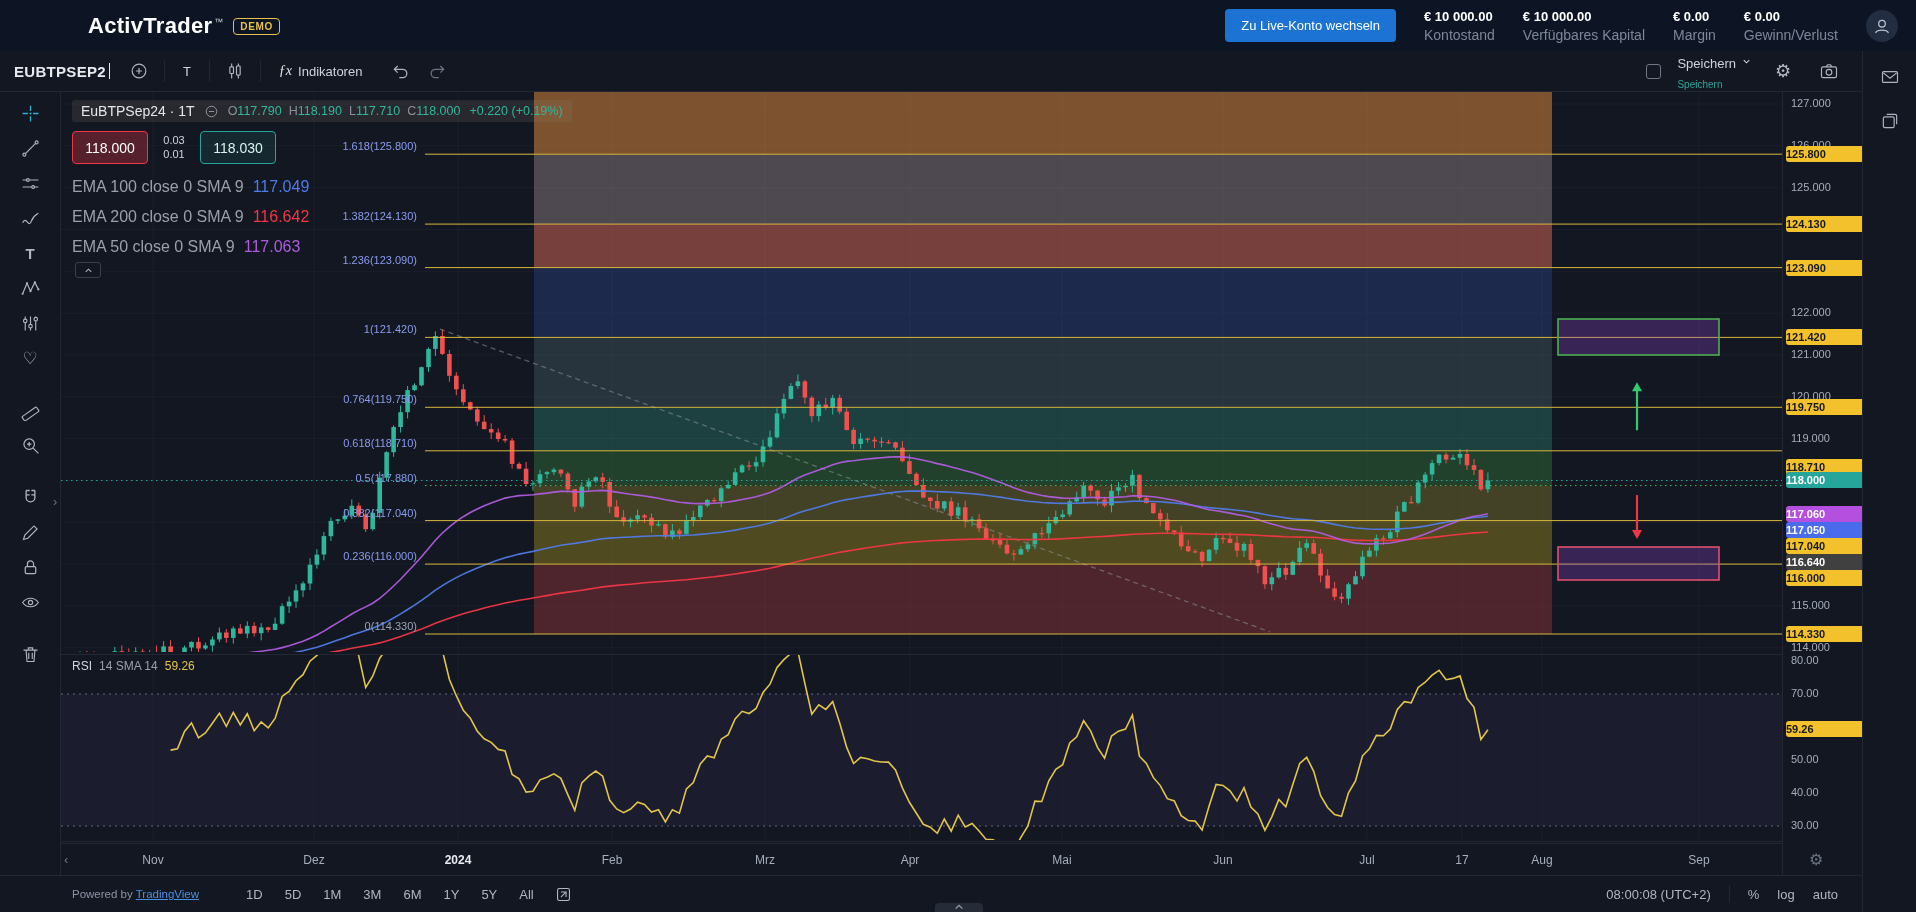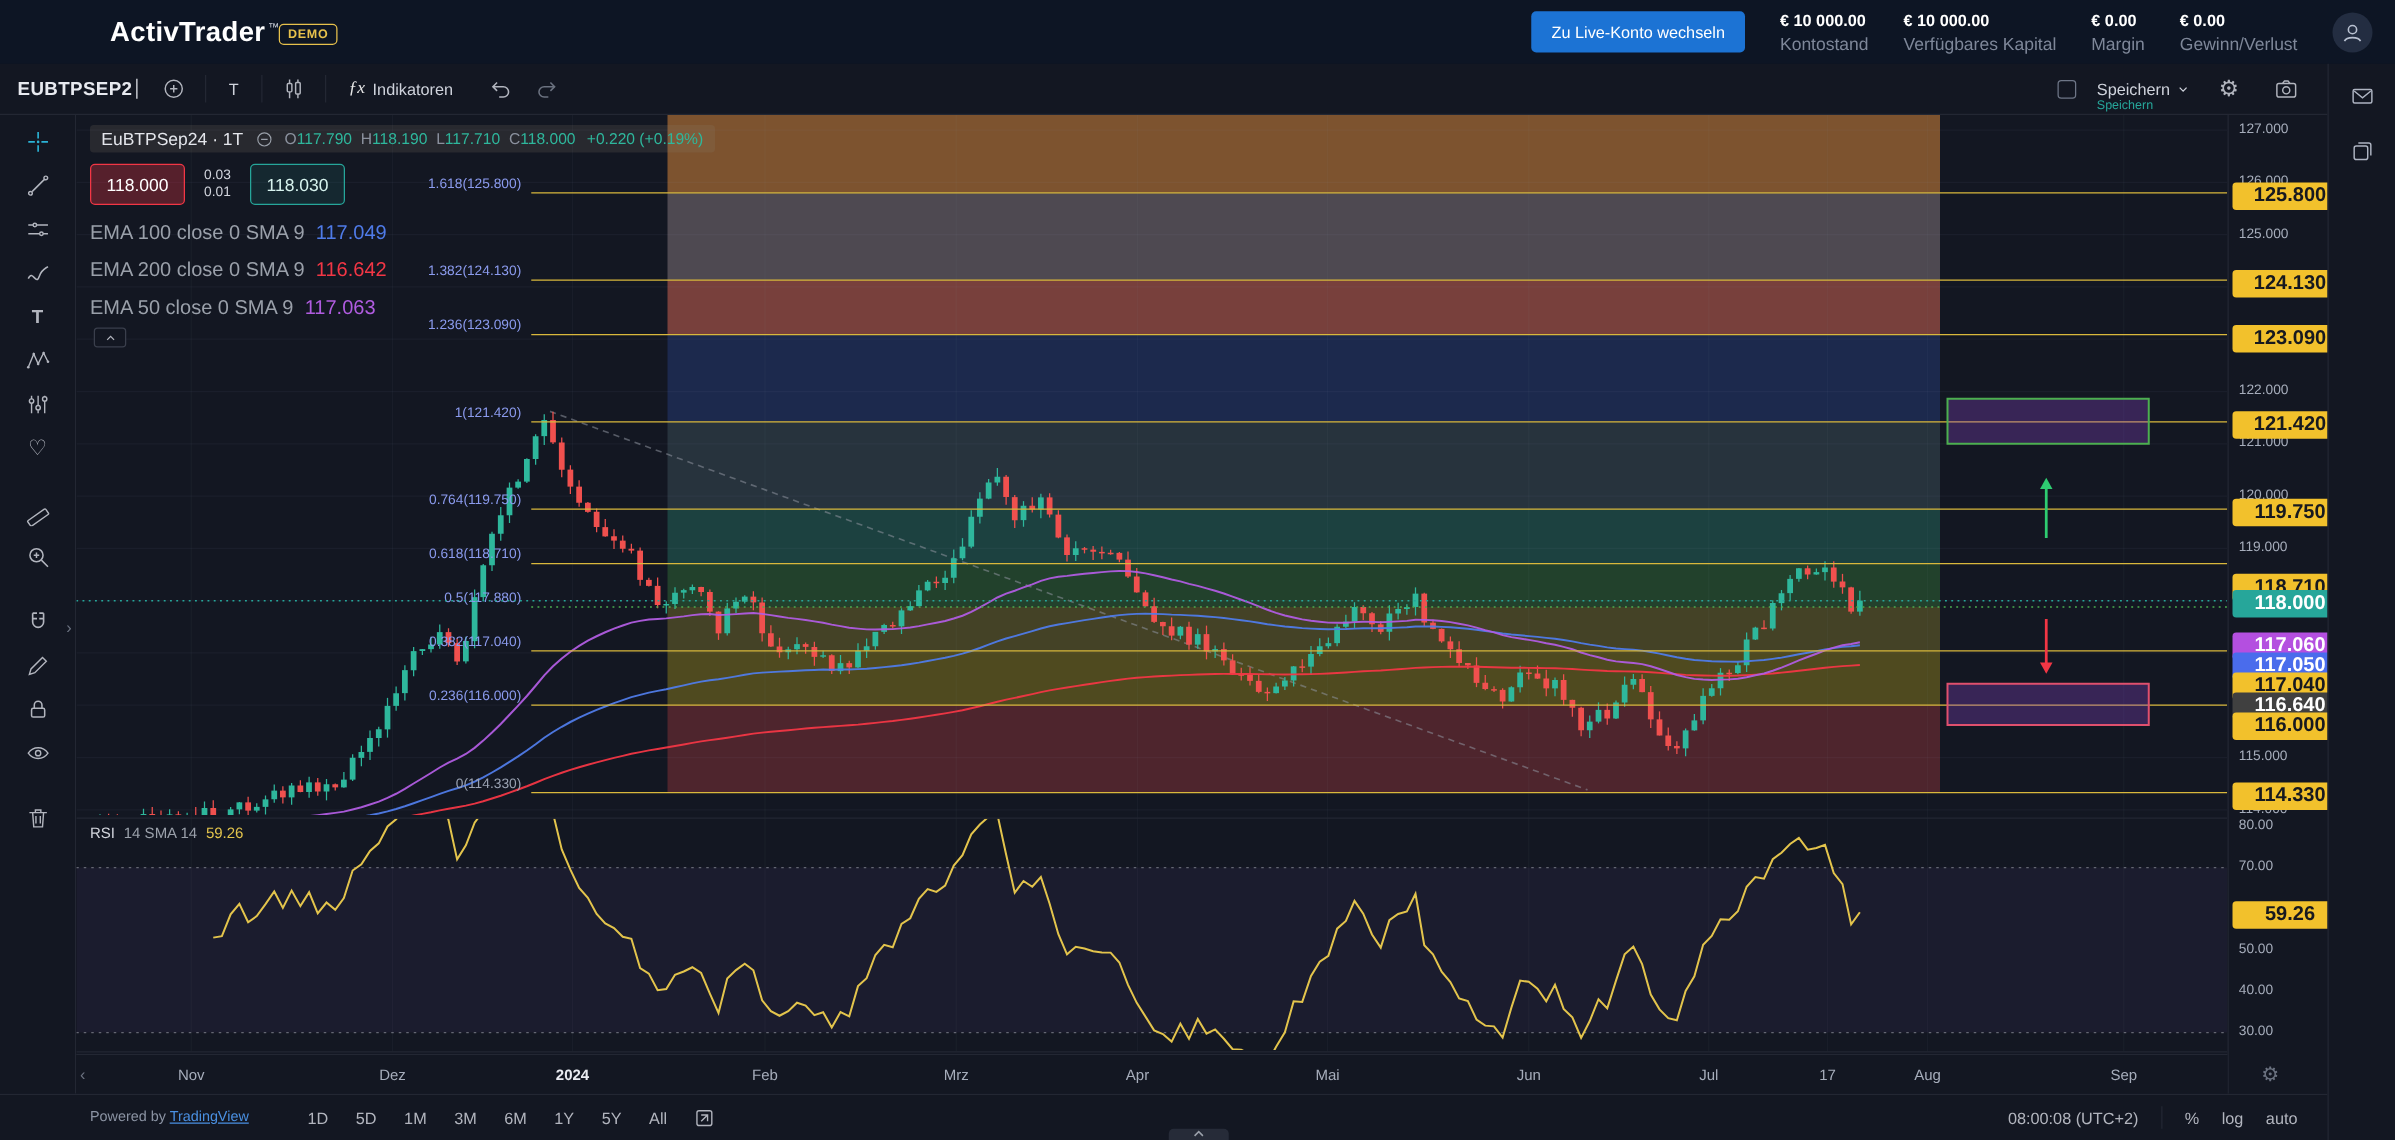--- a/index.html
+++ b/index.html
@@ -7,21 +7,21 @@
     font-family:"Liberation Sans", sans-serif; color:#d1d4dc; overflow:hidden; position:relative; }
   svg { display:block; }
 
   
   .topbar { position:absolute; left:0; top:0; width:1916px; height:51px; background:#0d1524;
     display:flex; align-items:center; justify-content:space-between; padding:0 18px 0 88px; }
   .logo-wrap { display:flex; align-items:baseline; }
   .logo { font-size:22px; font-weight:700; color:#ffffff; letter-spacing:.3px; }
   .tm { font-size:9px; color:#cfd4de; margin-left:2px; position:relative; top:-8px; }
   .demo { border:1px solid #e7c14c; color:#e7c14c; font-size:10px; font-weight:700;
-    padding:2px 6px; border-radius:4px; letter-spacing:.6px; position:relative; top:-3px;}
+    padding:2px 6px; border-radius:4px; margin-left:10px; letter-spacing:.6px; position:relative; top:-3px;}
   .topbar-right { display:flex; align-items:center; gap:28px; }
   .live-btn { background:#1c73d4; color:#fff; border:none; border-radius:4px; font-size:13px;
     padding:9px 16px; font-family:inherit; cursor:pointer; }
   .stat { display:flex; flex-direction:column; gap:3px; }
   .stat-val { font-size:13px; font-weight:700; color:#ffffff; white-space:nowrap; }
   .stat-label { font-size:14px; color:#7e8799; white-space:nowrap; }
   .avatar { width:32px; height:32px; border-radius:50%; background:#232d41; display:flex;
     align-items:center; justify-content:center; }
 
   
@@ -33,21 +33,21 @@
   .tb-sep { width:1px; height:22px; background:#232733; margin:0 10px; }
   .tb-icon { background:none; border:none; color:#b2b5be; width:30px; height:30px; display:flex;
     align-items:center; justify-content:center; border-radius:4px; cursor:pointer; padding:0; }
   .tb-icon svg { width:20px; height:20px; }
   .tb-icon.dim { color:#6b7280; }
   .tb-btn { background:none; border:none; color:#cfd3dc; font-size:13px; font-family:inherit;
     display:flex; align-items:center; gap:6px; padding:5px 8px; border-radius:4px; cursor:pointer; }
   .fx { font-style:italic; font-family:"Liberation Serif", serif; font-size:14px; color:#e5e5e5; }
   .tb-right { margin-left:auto; display:flex; align-items:center; gap:16px; padding-right:8px; }
   .tb-check { width:15px; height:15px; border:1.5px solid #6e7687; border-radius:3px; display:inline-block; cursor:pointer; }
-  .save-wrap { position:relative; display:flex; align-items:center; gap:5px; color:#cfd3dc; font-size:13px; cursor:pointer; height:30px; }
+  .save-wrap { position:relative; display:flex; gap:5px; color:#cfd3dc; font-size:13px; cursor:pointer; height:30px; }
   .save-toast { position:absolute; left:0; top:23px; font-size:10px; color:#26a69a; }
   .gear-glyph { font-size:18px; line-height:1; }
 
   
   .left-tools { position:absolute; left:0; top:92px; width:61px; height:783px; background:#131722;
     border-right:1px solid #232733; display:flex; flex-direction:column; align-items:center;
     padding-top:8px; gap:9px; }
   .tool { width:34px; height:26px; display:flex; align-items:center; justify-content:center;
     color:#b2b5be; border-radius:4px; cursor:pointer; }
   .tool svg { width:21px; height:21px; }
@@ -86,21 +86,21 @@
 
   .rsi-legend { position:absolute; left:11px; top:567px; font-size:12px; display:flex; gap:7px; white-space:nowrap; }
   .rsi-name { color:#d1d4dc; }
   .rsi-params { color:#9aa0aa; }
   .rsi-val { color:#e3c44c; }
 
   
   .price-axis { position:absolute; left:1782px; top:92px; width:80px; height:783px; background:#131722;
     border-left:1px solid #232733; cursor:ns-resize; }
   .pa-label { position:absolute; left:8px; font-size:11px; color:#a6adbb; white-space:nowrap; }
-  .pa-badge { position:absolute; left:3px; width:92px; text-align:center; font-size:16px; font-weight:600;
+  .pa-badge { position:absolute; left:3px; width:92px; text-align:left; font-size:11px; font-weight:600;
     border-radius:3px; padding:2px 0; white-space:nowrap; }
   .corner-gear { position:absolute; left:26px; top:758px; color:#6b7280; font-size:16px; cursor:pointer; }
 
   
   .time-axis { position:absolute; left:61px; top:843px; width:1721px; height:32px; background:#131722;
     border-top:1px solid #232733; cursor:ew-resize; }
   .ta-label { position:absolute; top:9px; transform:translateX(-50%); font-size:12px; color:#a6adbb; }
   .ta-label.major { color:#e8eaf0; font-weight:600; }
   .ta-chev { position:absolute; left:3px; top:8px; color:#6b7280; font-size:13px; cursor:pointer; }
 

